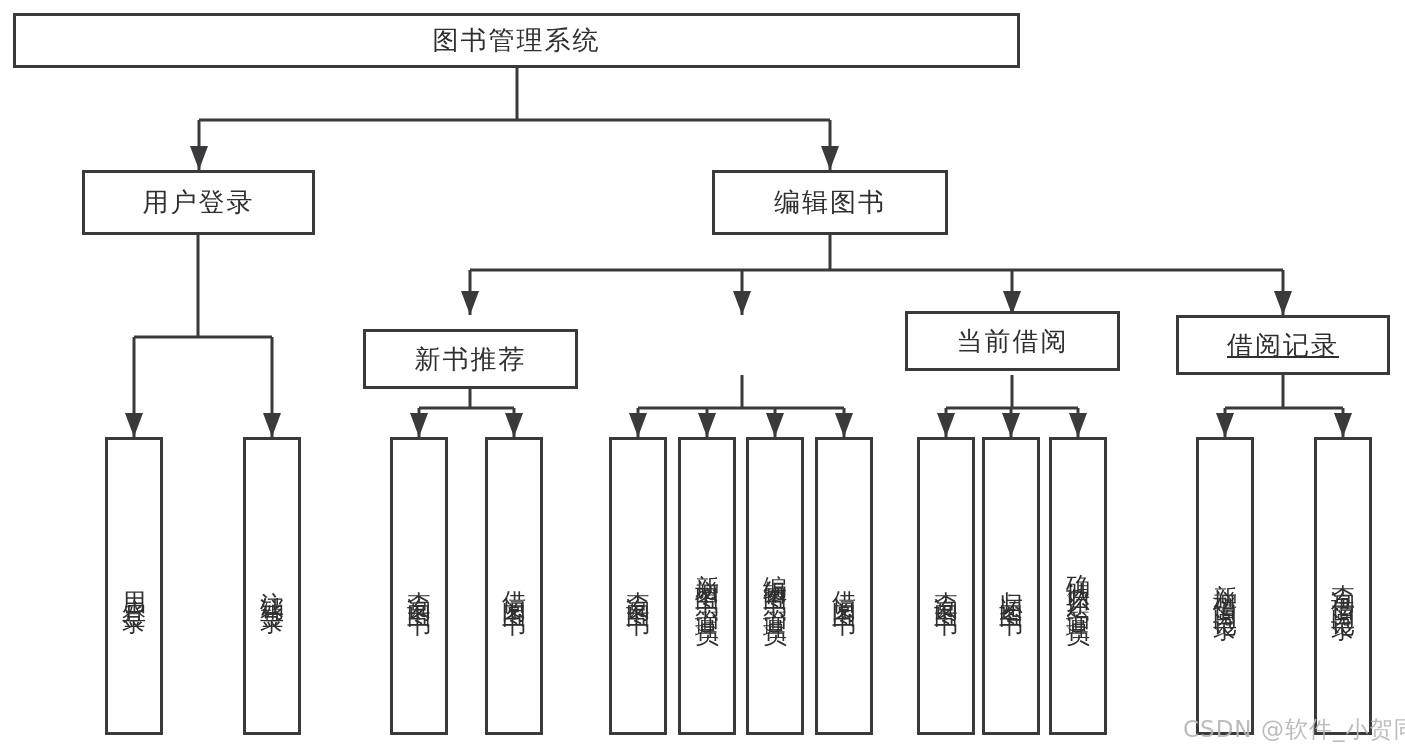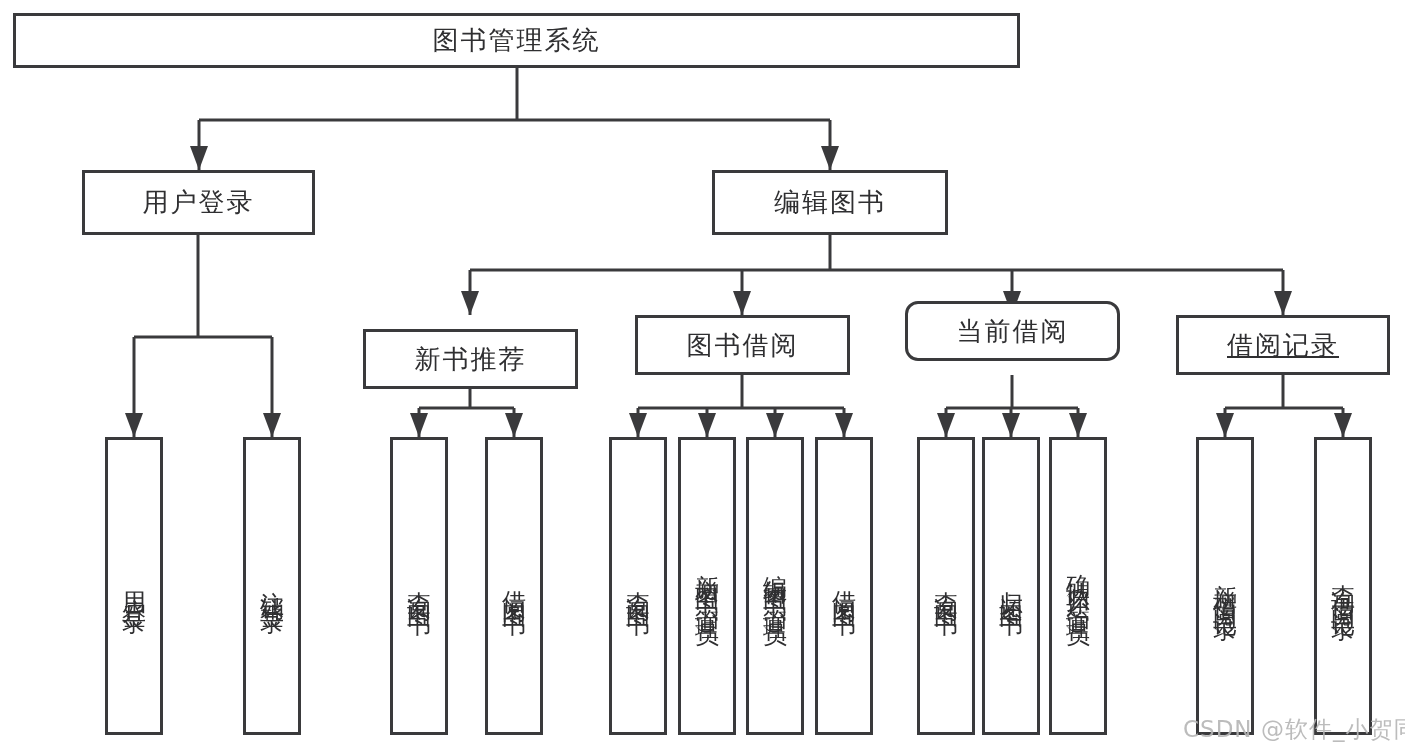--- a/index.html
+++ b/index.html
@@ -25,21 +25,21 @@
     border:3px solid var(--line);
     display:flex;align-items:center;justify-content:center;
     color:var(--text);
   }
   .node{font-size:26px;letter-spacing:2px;}
   .node-root{left:13px;top:13px;width:1007px;height:55px;font-size:26px;}
   .node-user-login{left:82px;top:170px;width:233px;height:65px;}
   .node-book-mgmt{left:712px;top:170px;width:236px;height:65px;}
   .node-new-books{left:363px;top:315px;width:215px;height:60px;margin-top:14px;}
   .node-book-borrow{left:635px;top:315px;width:215px;height:60px;}
-  .node-current-borrow{left:905px;top:301px;width:215px;height:60px;border-radius:13px;}
+  .node-current-borrow{left:905px;top:311px;width:215px;height:60px;}
   .node-borrow-records{left:1176px;top:315px;width:214px;height:60px;text-decoration:underline;}
   .leaf{top:437px;width:58px;height:298px;}
   .leaf .vtext{
     writing-mode:vertical-rl;
     text-orientation:mixed;
     font-size:24px;
     letter-spacing:7px;
     line-height:1;
     white-space:nowrap;
   }
@@ -122,23 +122,20 @@
   <div class="node node-user-login">
     <span>用户登录</span>
   </div>
   <div class="node node-book-mgmt">
     <span>编辑图书</span>
   </div>
 
   <div class="node node-new-books">
     <span>新书推荐</span>
   </div>
-  <div class="node node-book-borrow">
-    <span>图书借阅</span>
-  </div>
   <div class="node node-current-borrow">
     <span>当前借阅</span>
   </div>
   <div class="node node-borrow-records">
     <span>借阅记录</span>
   </div>
 
   <div class="leaf lf-1">
     <span class="vtext">用户登录</span>
   </div>

